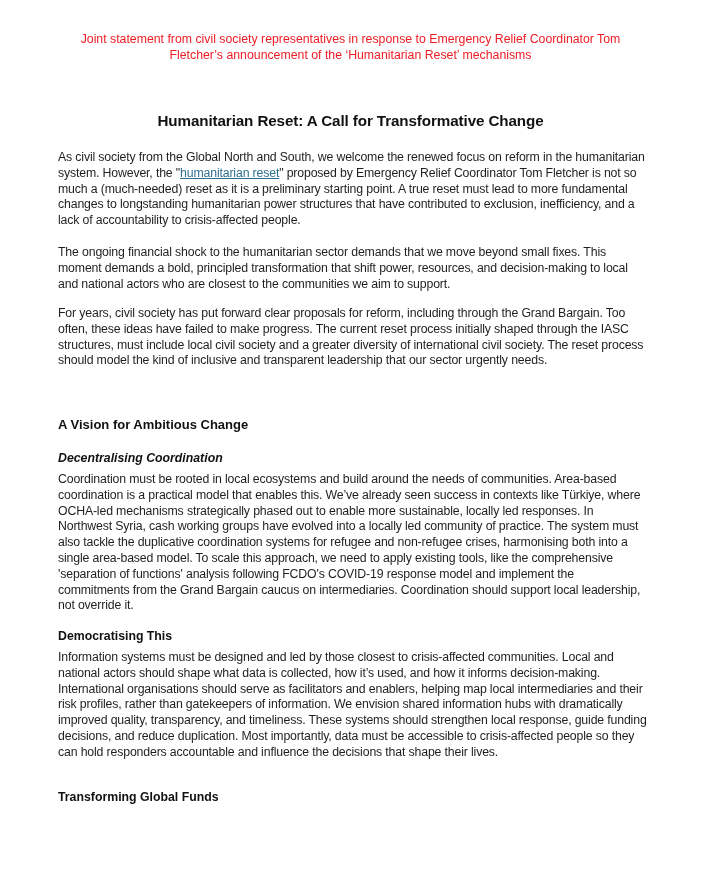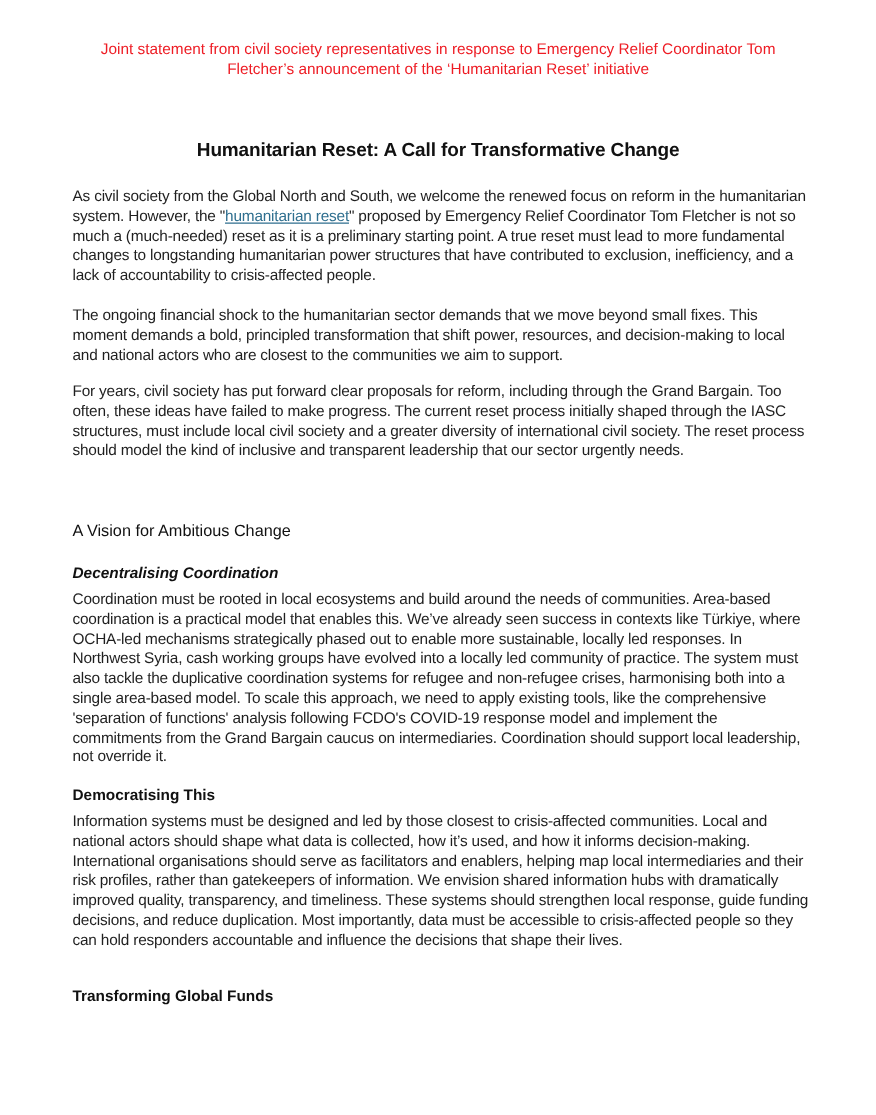--- a/index.html
+++ b/index.html
@@ -16,34 +16,34 @@
     .title {
       position: absolute; left: 40px; top: 98px; width: 621px; text-align: center;
       font-weight: bold; font-size: 15.2px; color: #111111; letter-spacing: -0.1px; margin-top: 14px;
     }
     .para {
       position: absolute; left: 58px; width: 590px;
       font-size: 12.3px; line-height: 15.8px; color: #1f1f1f; letter-spacing: -0.15px;
     }
     .link { color: #2f6f8f; text-decoration: underline; }
     .h2 {
-      position: absolute; left: 58px; font-weight: normal; font-size: 13px; color: #111;
+      position: absolute; left: 58px; font-weight: bold; font-size: 13px; color: #111;
     }
     .h3 {
       position: absolute; left: 58px; font-weight: bold; font-size: 12.3px; color: #111;
     }
   </style>
 </head>
 <body>
 
 <div class="page">
 
   <div class="header">
     <div>Joint statement from civil society representatives in response to Emergency Relief Coordinator Tom</div>
-    <div>Fletcher’s announcement of the ‘Humanitarian Reset’ initiative</div>
+    <div>Fletcher’s announcement of the ‘Humanitarian Reset’ mechanisms</div>
   </div>
 
   <div class="title">Humanitarian Reset: A Call for Transformative Change</div>
 
   <div class="para" style="top:150px;"><span>As civil society from the Global North and South, we welcome the renewed focus on reform in the humanitarian system. However, the "</span><a class="link">humanitarian reset</a><span>" proposed by Emergency Relief Coordinator Tom Fletcher is not so much a (much-needed) reset as it is a preliminary starting point. A true reset must lead to more fundamental changes to longstanding humanitarian power structures that have contributed to exclusion, inefficiency, and a lack of accountability to crisis-affected people.</span></div>
 
   <div class="para" style="top:245px;">The ongoing financial shock to the humanitarian sector demands that we move beyond small fixes. This moment demands a bold, principled transformation that shift power, resources, and decision-making to local and national actors who are closest to the communities we aim to support.</div>
 
   <div class="para" style="top:306px;">For years, civil society has put forward clear proposals for reform, including through the Grand Bargain. Too often, these ideas have failed to make progress. The current reset process initially shaped through the IASC structures, must include local civil society and a greater diversity of international civil society. The reset process should model the kind of inclusive and transparent leadership that our sector urgently needs.</div>
 

